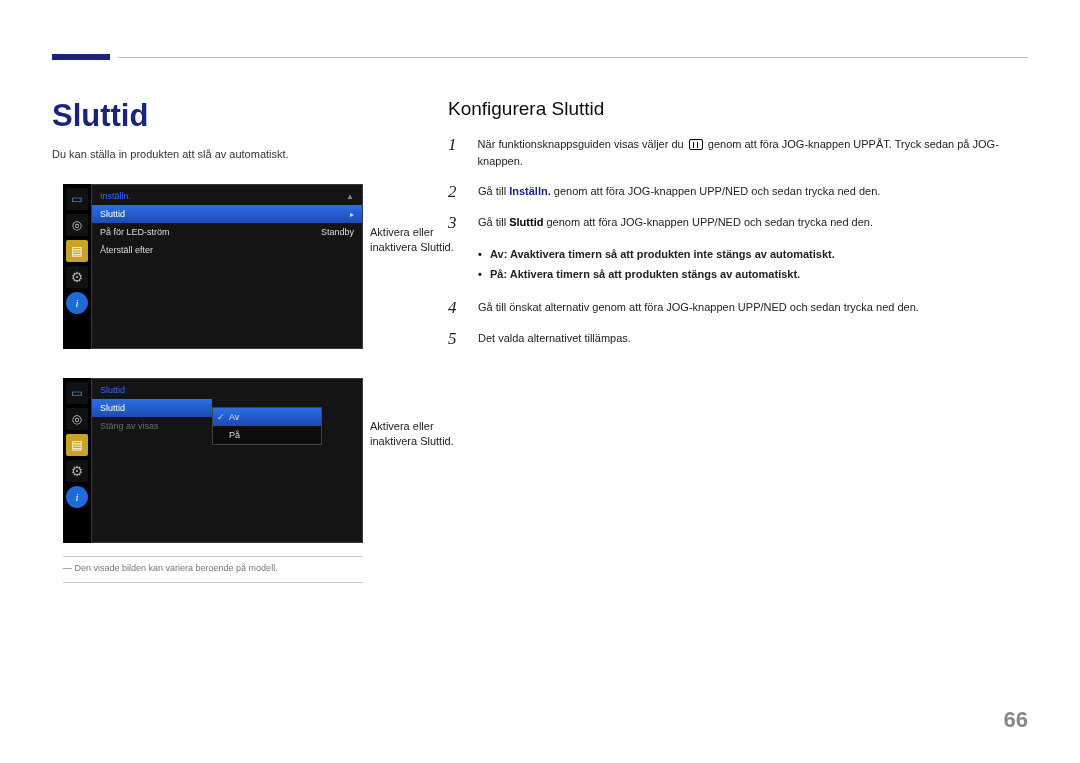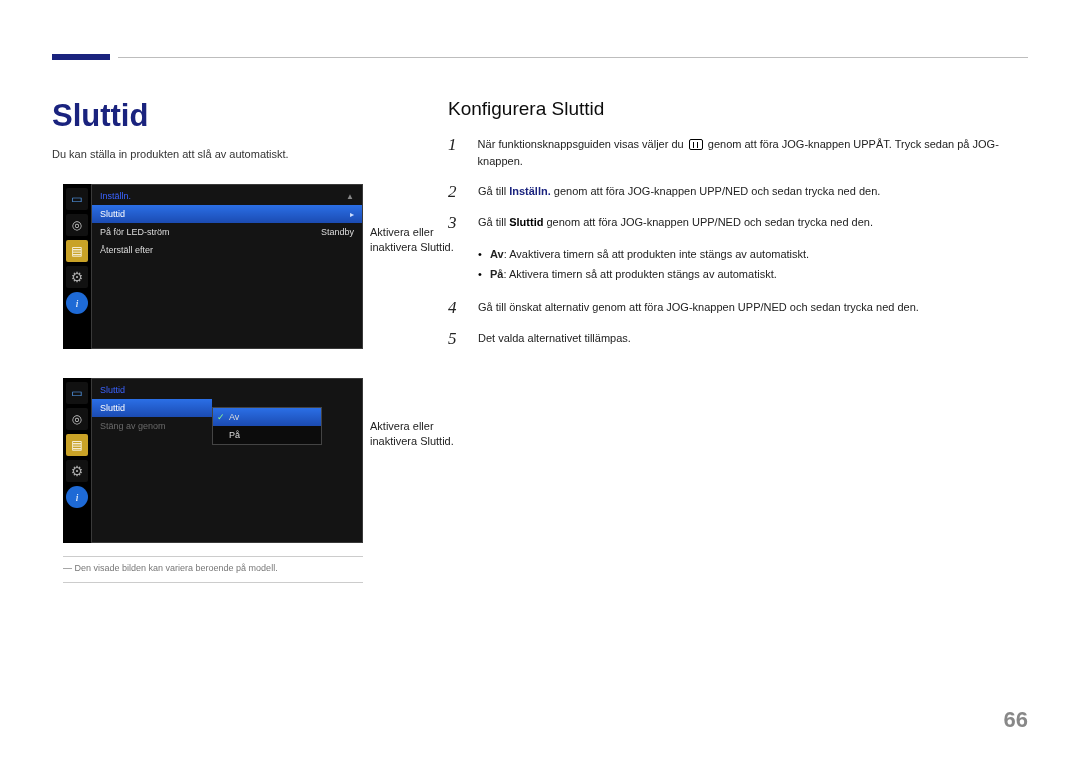--- a/index.html
+++ b/index.html
@@ -201,21 +201,21 @@
     margin: 0 2px;
   }
   .inline-icon::before, .inline-icon::after {
     content: "";
     position: absolute;
     background: #000;
     top: 1.5px; bottom: 1.5px; width: 1.2px;
   }
   .inline-icon::before { left: 3.5px; }
   .inline-icon::after  { right: 3.5px; }
-  .bullets { margin-left: 30px; margin-bottom: 14px; }
+  .bullets { margin-left: 30px; margin-bottom: 14px; font-weight: bold; }
   .bullet {
     font-size: 11px;
     color: #222;
     line-height: 1.8;
     position: relative;
     padding-left: 12px;
   }
   .bullet::before {
     content: "•";
     position: absolute;
@@ -277,21 +277,21 @@
     <div class="sidebar-icon icon-info">i</div>
   </div>
   <div class="screen-body">
     <div class="screen-header">
       <span>Sluttid</span>
     </div>
     <div class="menu-row selected" style="width:120px">
       <span>Sluttid</span>
     </div>
     <div class="menu-row dim" style="width:120px">
-      <span>Stäng av genom</span>
+      <span>Stäng av visas</span>
     </div>
     <div class="submenu-box">
       <div class="sub-row selected">
         <span>Av</span>
       </div>
       <div class="sub-row">
         <span>På</span>
       </div>
     </div>
   </div>

